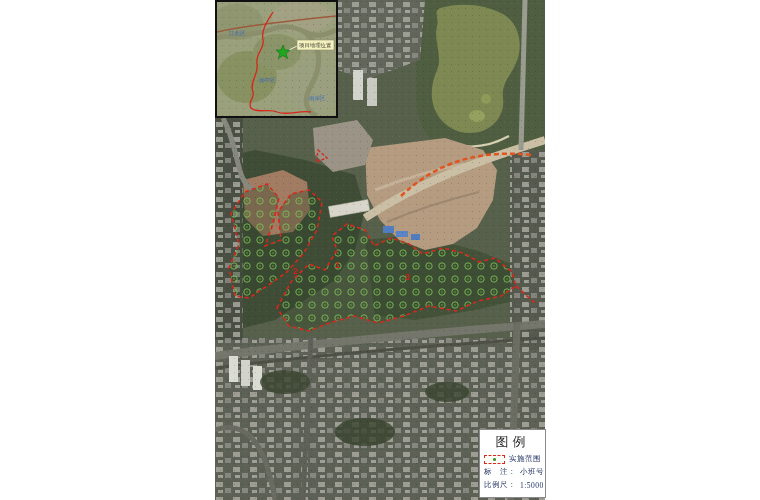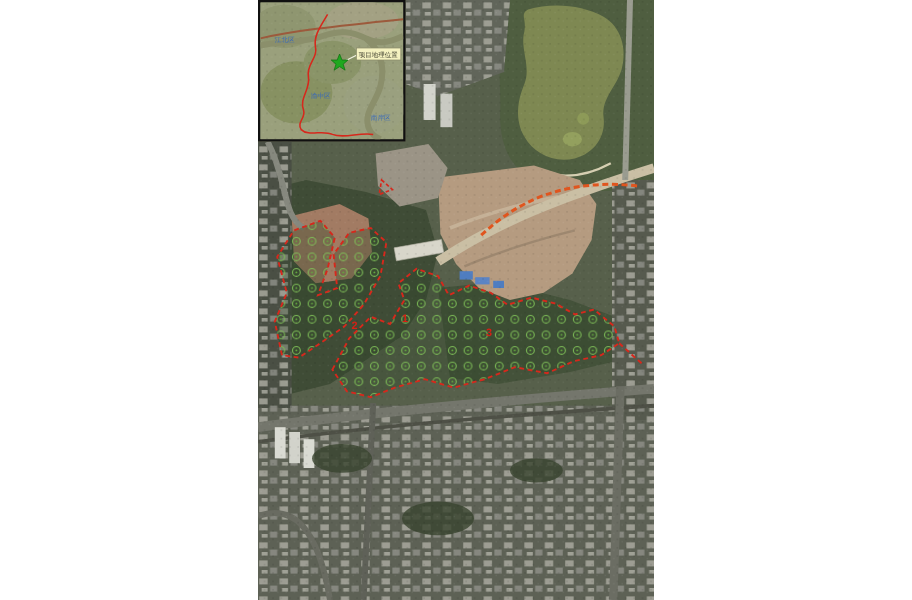--- a/index.html
+++ b/index.html
@@ -141,14 +141,31 @@
       </g>
 
       <g font-size="5.5" fill="#3a6ab8" font-family="Liberation Sans, sans-serif">
         <text x="12" y="33">江北区</text>
         <text x="42" y="80">渝中区</text>
         <text x="92" y="98">南岸区</text>
       </g>
     </svg>
   </div>
 
+  <div class="legend">
+    <div class="legend-title">图例</div>
+    <div class="legend-row">
+      <span class="legend-swatch">
+          <i></i>
+        </span>
+      <span class="legend-label">实施范围</span>
+    </div>
+    <div class="legend-row">
+      <span class="lbl">标　注：</span>
+      <span class="lbl">小班号</span>
+    </div>
+    <div class="legend-row">
+      <span class="lbl">比例尺：</span>
+      <span class="lbl">1:5000</span>
+    </div>
+  </div>
 
 </div>
 
 </body></html>

